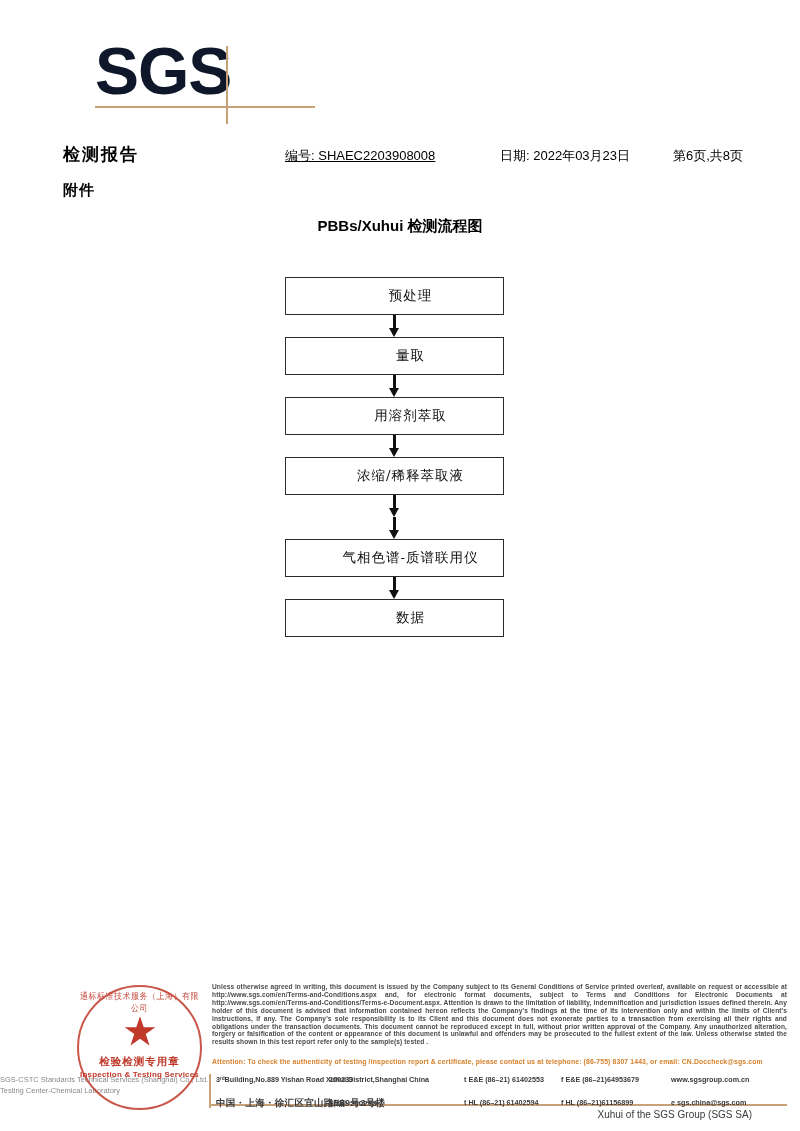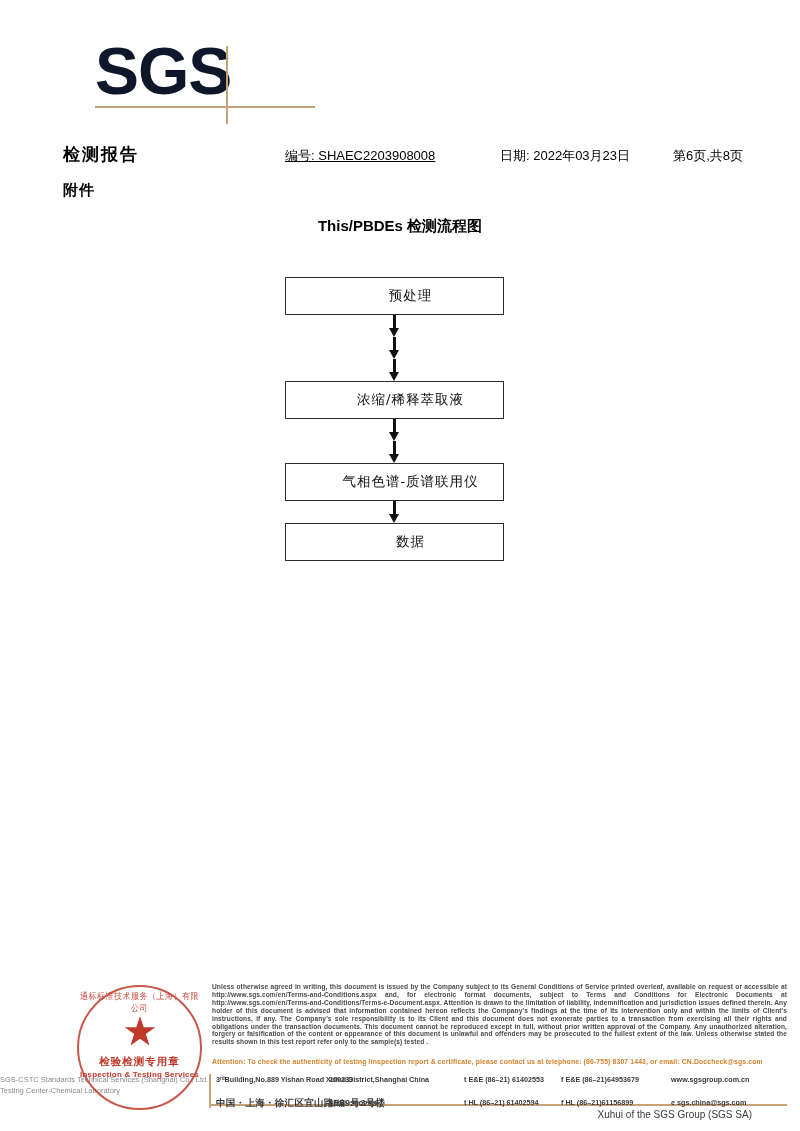--- a/index.html
+++ b/index.html
@@ -368,37 +368,43 @@
 </div>
 
 <div id="report-header">
   <div id="report-title">检测报告</div>
   <div id="report-no">编号: SHAEC2203908008</div>
   <div id="report-date">日期: 2022年03月23日</div>
   <div id="report-page">第6页,共8页</div>
 </div>
 <div id="attachment-label">附件</div>
 
-<div id="flow-title">This/PBDEs 检测流程图</div>
+<div id="flow-title">PBBs/Xuhui 检测流程图</div>
 
 <div id="flowchart">
 
   <div class="flow-step">
     <span class="flow-step-label">预处理</span>
   </div>
   <div class="flow-arrow">
     <span class="shaft"></span>
       <span class="head"></span>
   </div>
 
-  <div class="flow-arrow">
-    <span class="shaft"></span>
-      <span class="head"></span>
-  </div>
-
+  <div class="flow-step">
+    <span class="flow-step-label">量取</span>
+  </div>
+  <div class="flow-arrow">
+    <span class="shaft"></span>
+      <span class="head"></span>
+  </div>
+
+  <div class="flow-step">
+    <span class="flow-step-label">用溶剂萃取</span>
+  </div>
   <div class="flow-arrow">
     <span class="shaft"></span>
       <span class="head"></span>
   </div>
 
   <div class="flow-step">
     <span class="flow-step-label">浓缩/稀释萃取液</span>
   </div>
   <div class="flow-arrow">
     <span class="shaft"></span>

